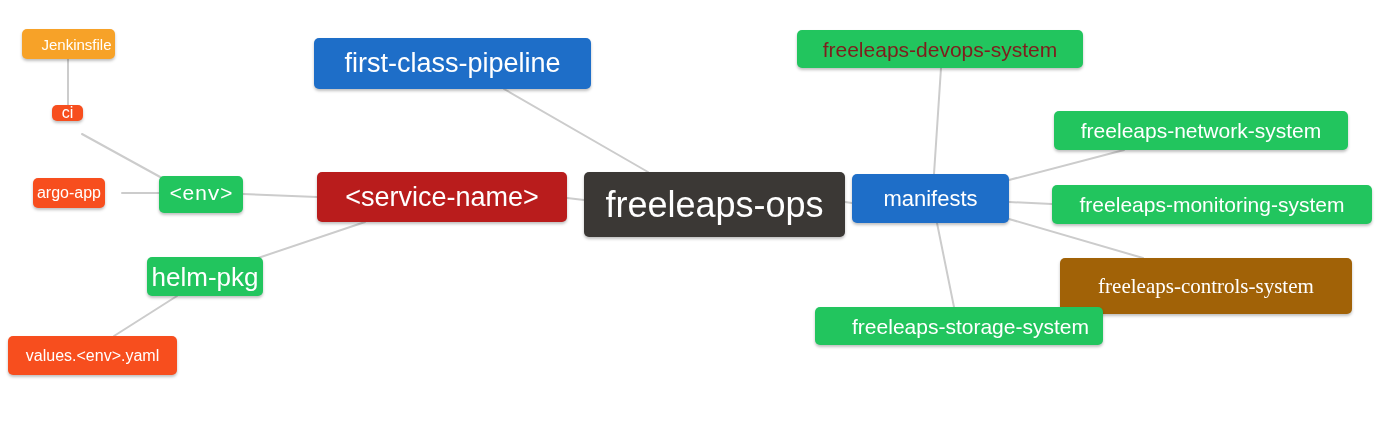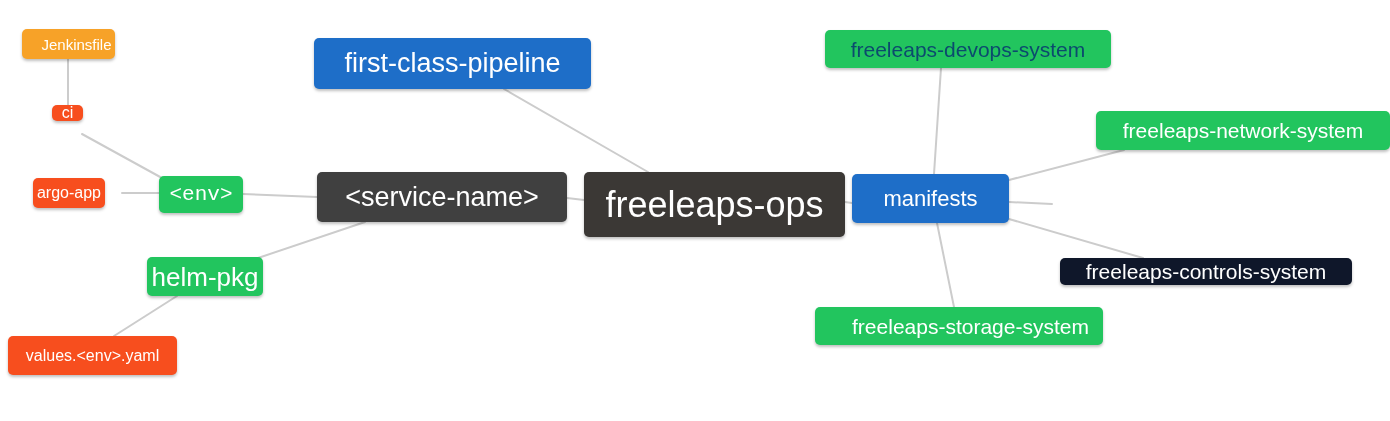--- a/index.html
+++ b/index.html
@@ -53,25 +53,26 @@
       <line x1="845" y1="202" x2="852" y2="203" stroke="#cccccc" stroke-width="2" stroke-linecap="round"></line>
       <line x1="934" y1="174" x2="941" y2="68" stroke="#cccccc" stroke-width="2" stroke-linecap="round"></line>
       <line x1="1009" y1="180" x2="1124" y2="150" stroke="#cccccc" stroke-width="2" stroke-linecap="round"></line>
       <line x1="1009" y1="202" x2="1052" y2="204" stroke="#cccccc" stroke-width="2" stroke-linecap="round"></line>
       <line x1="1009" y1="219" x2="1143" y2="258" stroke="#cccccc" stroke-width="2" stroke-linecap="round"></line>
       <line x1="937" y1="223" x2="954" y2="307" stroke="#cccccc" stroke-width="2" stroke-linecap="round"></line>
     </svg>
 
 <div class="node" style="left: 584px; top: 172px; width: 261px; height: 65px; font-size: 36px; background: rgb(59, 56, 53); color: rgb(255, 255, 255);">freeleaps-ops</div>
     <div class="node" style="left: 314px; top: 38px; width: 277px; height: 51px; font-size: 27px; background: rgb(30, 110, 200); color: rgb(255, 255, 255);">first-class-pipeline</div>
-    <div class="node" style="left: 317px; top: 172px; width: 250px; height: 50px; font-size: 27px; background: #404040; color: rgb(255, 255, 255);">&lt;service-name&gt;</div>
+    <div class="node" style="left: 317px; top: 172px; width: 250px; height: 50px; font-size: 27px; background: #b91c1c; color: rgb(255, 255, 255);">&lt;service-name&gt;</div>
     <div class="node" style="left: 852px; top: 174px; width: 157px; height: 49px; font-size: 22px; background: rgb(30, 110, 200); color: rgb(255, 255, 255);">manifests</div>
     <div class="node" style="left: 159px; top: 176px; width: 84px; height: 37px; font-size: 21px; background: rgb(34, 197, 94); color: rgb(255, 255, 255); font-family: Liberation Mono, monospace;">&lt;env&gt;</div>
     <div class="node" style="left: 147px; top: 257px; width: 116px; height: 39px; font-size: 26px; background: rgb(34, 197, 94); color: rgb(255, 255, 255);">helm-pkg</div>
     <div class="node" style="left: 22px; top: 29px; width: 93px; height: 30px; font-size: 15px; background: rgb(247, 162, 40); color: rgb(255, 255, 255); padding-left: 16px;">Jenkinsfile</div>
     <div class="node" style="left: 52px; top: 105px; width: 31px; height: 16px; font-size: 16px; background: rgb(247, 78, 30); color: rgb(255, 255, 255);">ci</div>
     <div class="node" style="left: 33px; top: 178px; width: 72px; height: 30px; font-size: 16px; background: rgb(247, 78, 30); color: rgb(255, 255, 255);">argo-app</div>
     <div class="node" style="left: 8px; top: 336px; width: 169px; height: 39px; font-size: 16px; background: rgb(247, 78, 30); color: rgb(255, 255, 255);">values.&lt;env&gt;.yaml</div>
-    <div class="node" style="left: 797px; top: 30px; width: 286px; height: 38px; font-size: 21px; background: rgb(34, 197, 94); color: #0c4a6e; margin-left: 28px;">freeleaps-devops-system</div>
-    <div class="node" style="left: 1054px; top: 111px; width: 294px; height: 39px; font-size: 21px; background: rgb(34, 197, 94); color: rgb(255, 255, 255); margin-left: 42px;">freeleaps-network-system</div>
-    <div class="node" style="left: 1060px; top: 258px; width: 292px; height: 27px; font-size: 21px; background: #0f172a; color: rgb(255, 255, 255);">freeleaps-controls-system</div>
+    <div class="node" style="left: 797px; top: 30px; width: 286px; height: 38px; font-size: 21px; background: rgb(34, 197, 94); color: #7f1d1d;">freeleaps-devops-system</div>
+    <div class="node" style="left: 1054px; top: 111px; width: 294px; height: 39px; font-size: 21px; background: rgb(34, 197, 94); color: rgb(255, 255, 255);">freeleaps-network-system</div>
+    <div class="node" style="left: 1052px; top: 185px; width: 320px; height: 39px; font-size: 21px; background: rgb(34, 197, 94); color: rgb(255, 255, 255);">freeleaps-monitoring-system</div>
+    <div class="node" style="left: 1060px; top: 258px; width: 292px; height: 56px; font-size: 21px; background: #a16207; color: rgb(255, 255, 255); font-family: Liberation Serif, serif;">freeleaps-controls-system</div>
     <div class="node" style="left: 815px; top: 307px; width: 288px; height: 38px; font-size: 21px; background: rgb(34, 197, 94); color: rgb(255, 255, 255); padding-left: 23px;">freeleaps-storage-system</div>
   </div>
 
 </body></html>

